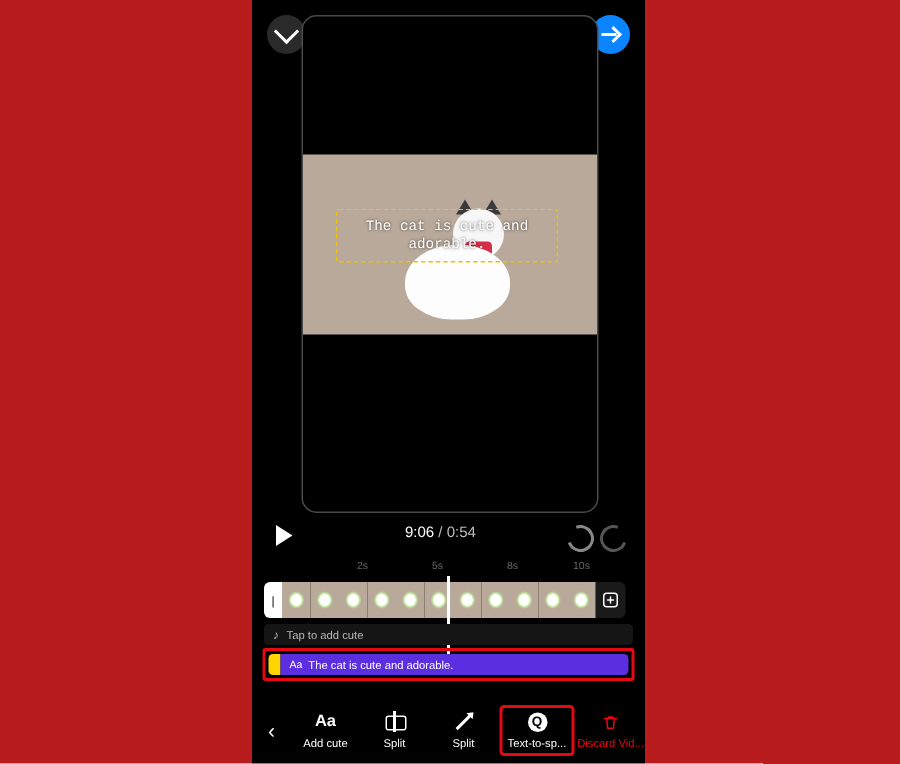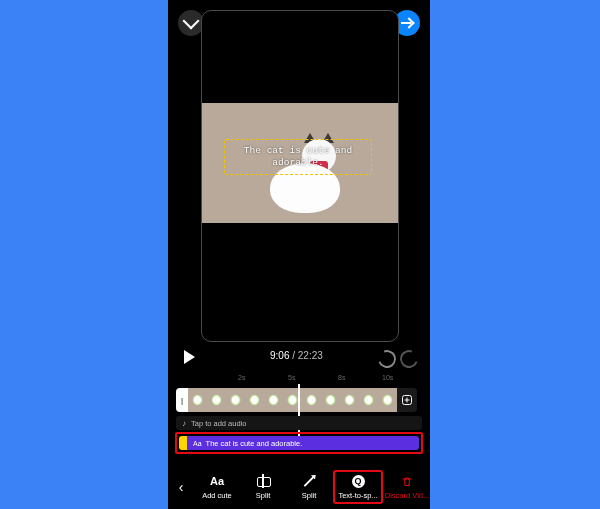--- a/index.html
+++ b/index.html
@@ -1,16 +1,16 @@
 <!DOCTYPE html>
 <html><head>
 <meta charset="utf-8">
 <style>
   html,body{margin:0;padding:0;background:#fff;font-family:-apple-system,Helvetica,Arial,sans-serif}
-  .stage{width:600px;height:509px;background:#3b82f6;position:relative}
+  .stage{width:600px;height:509px;background:#b91c1c;position:relative}
   .phone{position:absolute;left:168px;top:0;width:262px;height:509px;background:#000;overflow:hidden}
   
   .circ{position:absolute;top:10px;width:26px;height:26px;border-radius:50%;display:flex;align-items:center;justify-content:center}
   .circ.dark{background:#2a2a2a;color:#fff}
   .circ.blue{background:#0a84ff;color:#fff}
   .chevron-down{width:10px;height:10px;border-left:2px solid #fff;border-bottom:2px solid #fff;transform:rotate(-45deg);margin-top:-4px}
   .arrow-right{width:12px;height:12px;position:relative}
   .arrow-right::before{content:"";position:absolute;top:5px;left:0;width:10px;height:2px;background:#fff}
   .arrow-right::after{content:"";position:absolute;top:2px;left:4px;width:6px;height:6px;border-top:2px solid #fff;border-right:2px solid #fff;transform:rotate(45deg)}
   
@@ -91,21 +91,21 @@
       </div>
       <div class="captionBox">
         <span>The cat is cute and
 adorable.</span>
       </div>
     </div>
 
     <div class="transport">
       <div class="play"></div>
       <div class="time">
-        <span class="cur">9:06</span> / <span>22:23</span>
+        <span class="cur">9:06</span> / <span>0:54</span>
       </div>
       <div class="undo"></div>
       <div class="redo"></div>
     </div>
 
     <div class="ruler">
       <span style="left:70px">2s</span>
       <span style="left:120px">5s</span>
       <span style="left:170px">8s</span>
       <span style="left:214px">10s</span>
@@ -130,21 +130,21 @@
         <svg viewBox="0 0 24 24">
             <rect x="3" y="3" width="18" height="18" rx="4" fill="none" stroke="#fff" stroke-width="2"></rect>
             <path d="M12 8v8M8 12h8" stroke="#fff" stroke-width="2" stroke-linecap="round"></path>
           </svg>
       </div>
     </div>
     <div class="playhead"></div>
 
     <div class="audioRow">
       <span class="noteIcon">♪</span>
-      <span>Tap to add audio</span>
+      <span>Tap to add cute</span>
     </div>
 
     <div class="clipRowWrap">
       <div class="clipHandleL"></div>
       <div class="clipBar">
         <span class="aa">Aa</span>
         <span>The cat is cute and adorable.</span>
       </div>
     </div>
 

